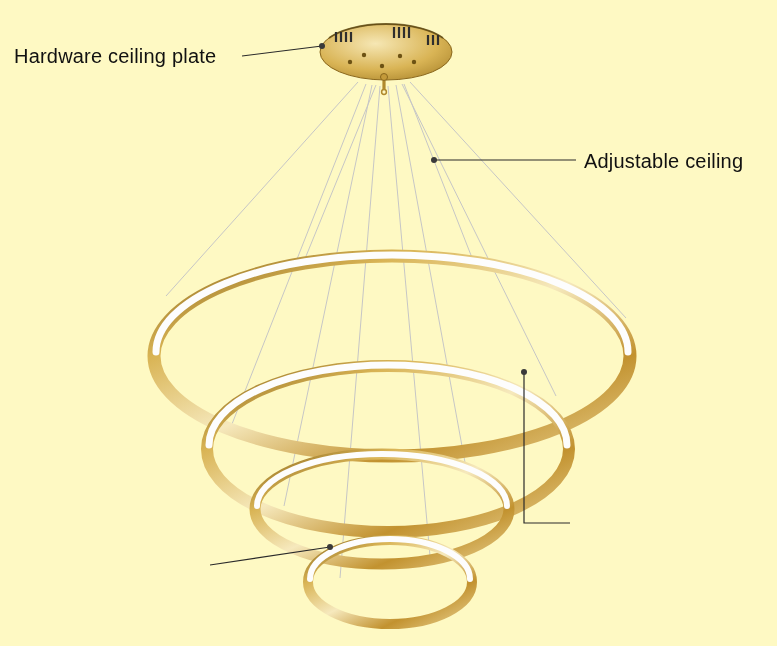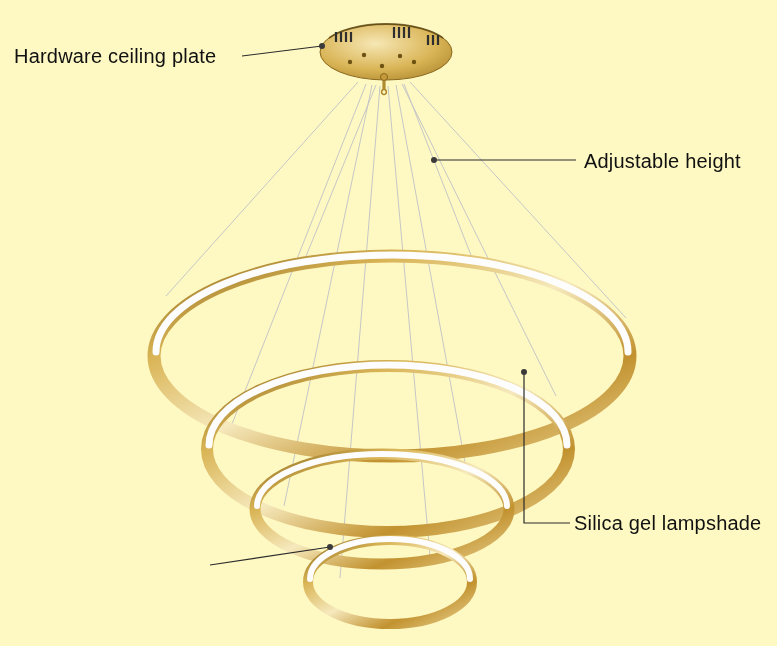--- a/index.html
+++ b/index.html
@@ -129,18 +129,17 @@
     <g fill="#3a3a3a">
       <circle cx="322" cy="46" r="3"></circle>
       <circle cx="434" cy="160" r="3"></circle>
       <circle cx="524" cy="372" r="3"></circle>
       <circle cx="330" cy="547" r="3"></circle>
     </g>
   </svg>
 
   <div class="callout ceiling-plate">Hardware ceiling plate</div>
 
-  <div class="callout adjust-height">Adjustable height</div>
+  <div class="callout adjust-height">Adjustable ceiling</div>
 
-  <div class="callout lampshade">Silica gel lampshade</div>
 
 
 </div>
 
 </body></html>

